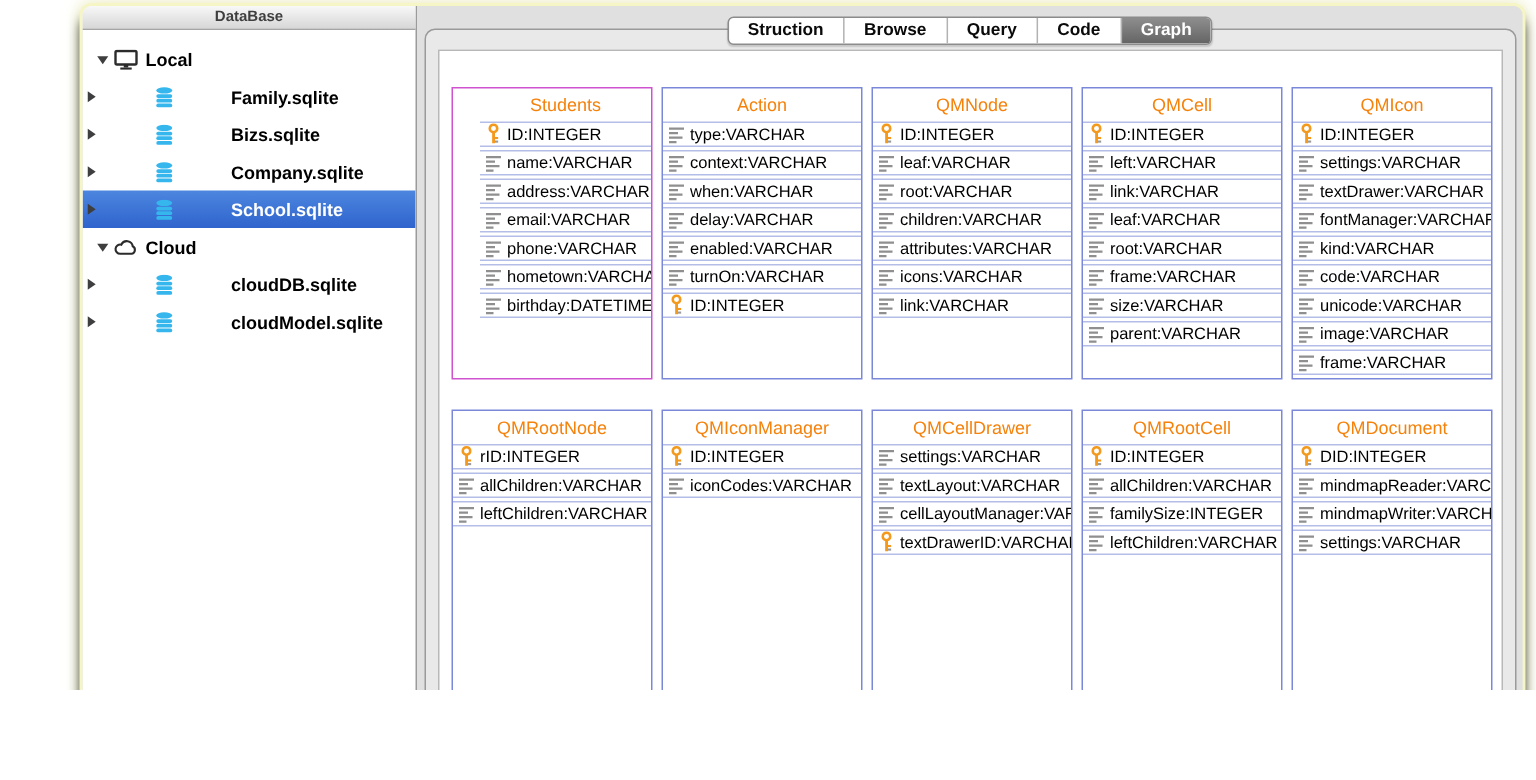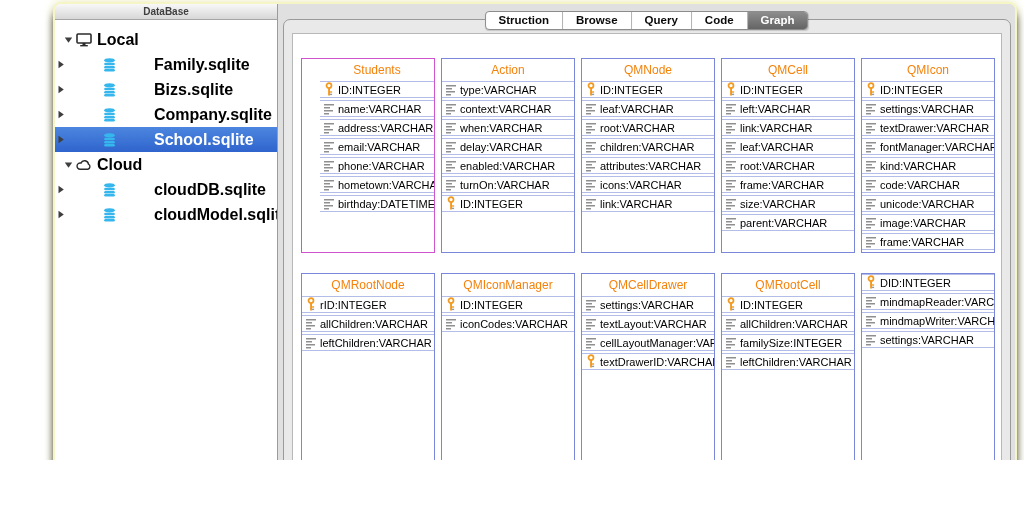--- a/index.html
+++ b/index.html
@@ -9,21 +9,21 @@
           border:2px solid #f5f5c6;border-radius:8px;background:#e2e2e2;display:flex;
           box-shadow:0 9px 8px -1px rgba(0,0,0,0.88),0 0 10px rgba(216,216,130,0.6);
           overflow:hidden;}
   
   .sidebar{width:222px;flex:0 0 222px;background:#ffffff;display:flex;flex-direction:column;
            border-right:1px solid #9b9b9b;}
   .sidebar-header{height:15px;line-height:15px;text-align:center;font-size:10px;font-weight:bold;
                   color:#3f3f3f;background:linear-gradient(#f8f8f8,#d7d7d7);
                   border-bottom:1px solid #a5a5a5;}
   .tree{flex:1;padding-top:7px;overflow:hidden;}
-  .tree-item{height:25px;display:flex;align-items:center;font-size:16px;font-weight:bold;
+  .tree-item{height:25px;display:flex;align-items:center;font-size:12px;font-weight:bold;
              color:#000;cursor:default;}
   .tree-item.lv0{padding-left:7px;}
   .tree-item.lv1{gap:32px;}
   .tree-item.selected{background:linear-gradient(#4c86df,#2f64cd);color:#fff;}
   .disclosure{width:12px;flex:0 0 12px;display:flex;justify-content:center;align-items:center;}
   .tree-icon{width:20px;flex:0 0 20px;display:flex;justify-content:center;align-items:center;}
   .tree-label{margin-left:3px;white-space:nowrap;}
   .sidebar-footer{height:21px;background:#ececec;border-top:1px solid #b7b7b7;
                   display:flex;align-items:center;padding-left:9px;}
   .footer-btn{width:24px;text-align:center;font-size:14px;color:#3f3f3f;line-height:20px;
@@ -801,20 +801,21 @@
                         <rect x="0" y="1" width="10" height="1.5" fill="#8f8f8f"></rect>
                         <rect x="0" y="4" width="6" height="1.5" fill="#8f8f8f"></rect>
                         <rect x="0" y="7" width="9" height="1.5" fill="#8f8f8f"></rect>
                         <rect x="0" y="10" width="5" height="1.5" fill="#8f8f8f"></rect>
                       </svg>
                     </span>
                     <span class="field-text">leftChildren:VARCHAR</span>
                   </div>
                 </div>
                 <div class="card" style="border-color: rgb(123, 135, 217);">
+                  <div class="card-title">QMDocument</div>
                   <div class="field-row">
                     <span class="field-icon">
                       <svg width="12" height="15" viewBox="0 0 12 15">
                         <circle cx="6" cy="3.6" r="2.5" fill="#fff" stroke="#f39a1e" stroke-width="1.7"></circle>
                         <rect x="5.1" y="6" width="1.9" height="7.5" fill="#f39a1e"></rect>
                         <rect x="7" y="9.3" width="2.1" height="1.4" fill="#f39a1e"></rect>
                         <rect x="7" y="11.7" width="2.1" height="1.4" fill="#9a9a9a"></rect>
                       </svg>
                     </span>
                     <span class="field-text">DID:INTEGER</span>

